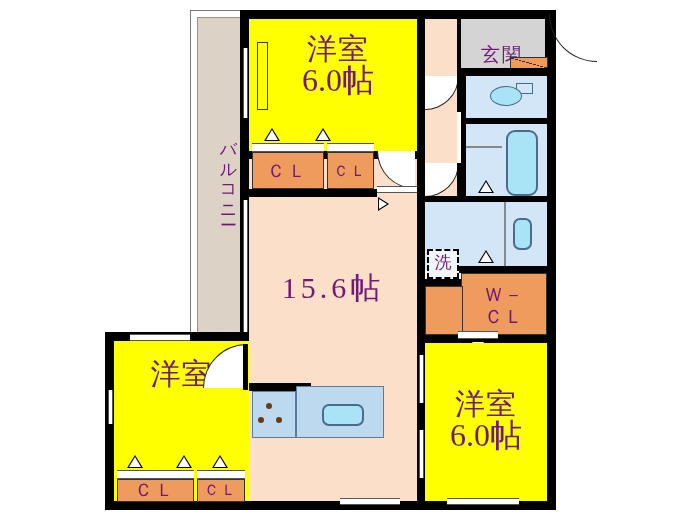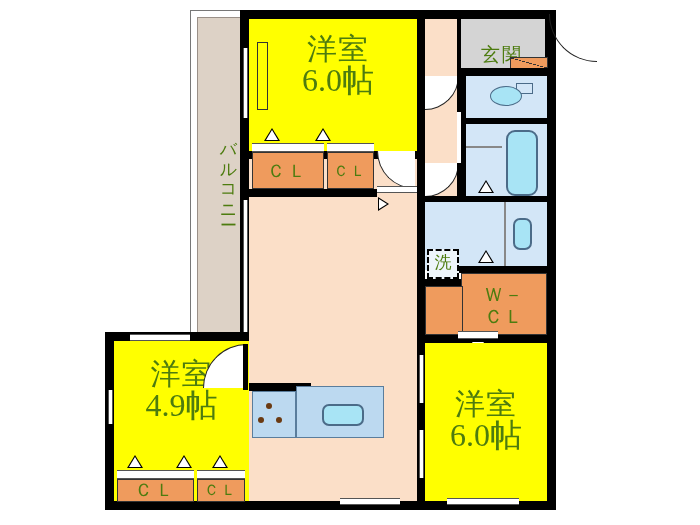--- a/index.html
+++ b/index.html
@@ -36,21 +36,21 @@
   
   .chev{position:absolute;width:0;height:0;}
   .chev-up{border-left:8px solid transparent;border-right:8px solid transparent;border-bottom:13px solid #000;}
   .chev-up i{position:absolute;left:-6px;top:2px;width:0;height:0;border-left:6px solid transparent;border-right:6px solid transparent;border-bottom:10px solid #fff;}
   .chev-dn{border-left:8px solid transparent;border-right:8px solid transparent;border-top:13px solid #000;}
   .chev-dn i{position:absolute;left:-6px;bottom:2px;width:0;height:0;border-left:6px solid transparent;border-right:6px solid transparent;border-top:10px solid #fff;}
   .chev-rt{border-top:7px solid transparent;border-bottom:7px solid transparent;border-left:11px solid #000;}
   .chev-rt i{position:absolute;top:-5px;left:-10px;width:0;height:0;border-top:5px solid transparent;border-bottom:5px solid transparent;border-left:8px solid #fff;}
 
   
-  .lbl{position:absolute;color:#4d7c0f;line-height:1.04;text-align:center;white-space:nowrap;}
+  .lbl{position:absolute;color:#701a75;line-height:1.04;text-align:center;white-space:nowrap;}
   .lbl-room{font-size:30px;letter-spacing:1px;}
   .lbl-room .num{font-size:32px;letter-spacing:0px;}
   .lbl-ldk{font-size:30px;letter-spacing:4px;}
   .lbl-cl{font-size:18px;letter-spacing:3px;}
   .lbl-cl-sm{font-size:15px;letter-spacing:2px;}
   .lbl-wcl{font-size:19px;letter-spacing:1px;line-height:1.15;}
   .lbl-genkan{font-size:19px;letter-spacing:2px;}
   .lbl-balcony{font-size:17px;letter-spacing:2px;writing-mode:vertical-rl;text-orientation:upright;}
   .lbl-sen{font-size:17px;}
 
@@ -87,20 +87,21 @@
   <div class="b wall" style="left:240px;top:10px;width:9px;height:322px;"></div>
 
   <div class="b wall" style="left:105px;top:332px;width:9px;height:178px;"></div>
 
   <div class="b wall" style="left:105px;top:332px;width:144px;height:9px;"></div>
 
   <div class="b wall" style="left:105px;top:501px;width:451px;height:9px;"></div>
 
   <div class="b fill-ldk" style="left:249px;top:19px;width:168px;height:482px;"></div>
   <div class="lbl lbl-ldk" style="left:249px;top:272px;width:168px;">
+    <div class="num">15.6帖</div>
   </div>
 
   <div class="b fill-yellow" style="left:249px;top:19px;width:168px;height:132px;"></div>
   <div class="lbl lbl-room" style="left:263px;top:33px;width:150px;">
     <div>洋室</div>
     <div class="num">6.0帖</div>
   </div>
 
   <div class="b pillar" style="left:257px;top:42px;width:11px;height:68px;"></div>
 
@@ -204,21 +205,20 @@
   <div class="b counter fx" style="left:252px;top:391px;width:44px;height:47px;"></div>
   <div class="burner" style="left:266px;top:403px;"></div>
   <div class="burner" style="left:258px;top:417px;"></div>
   <div class="burner" style="left:276px;top:417px;"></div>
   <div class="b counter fx" style="left:296px;top:386px;width:88px;height:52px;"></div>
   <div class="b fx sink" style="left:322px;top:404px;width:42px;height:22px;"></div>
 
   <div class="b fill-yellow" style="left:114px;top:341px;width:135px;height:160px;"></div>
   <div class="lbl lbl-room" style="left:114px;top:358px;width:135px;">
     <div>洋室</div>
-    <div class="num">4.9帖</div>
   </div>
 
   <div class="arc arc-br" style="left:203px;top:344px;width:44px;height:44px;"></div>
   <div class="b wall-thin" style="left:243px;top:344px;width:5px;height:46px;"></div>
   <div class="b sash" style="left:130px;top:334px;width:60px;height:7px;"></div>
   <div class="b sash-v" style="left:108px;top:390px;width:5px;height:34px;"></div>
 
   <div class="b sash" style="left:117px;top:470px;width:77px;height:9px;"></div>
   <div class="b sash" style="left:197px;top:470px;width:48px;height:9px;"></div>
   <div class="chev chev-up" style="left:127px;top:455px;">

